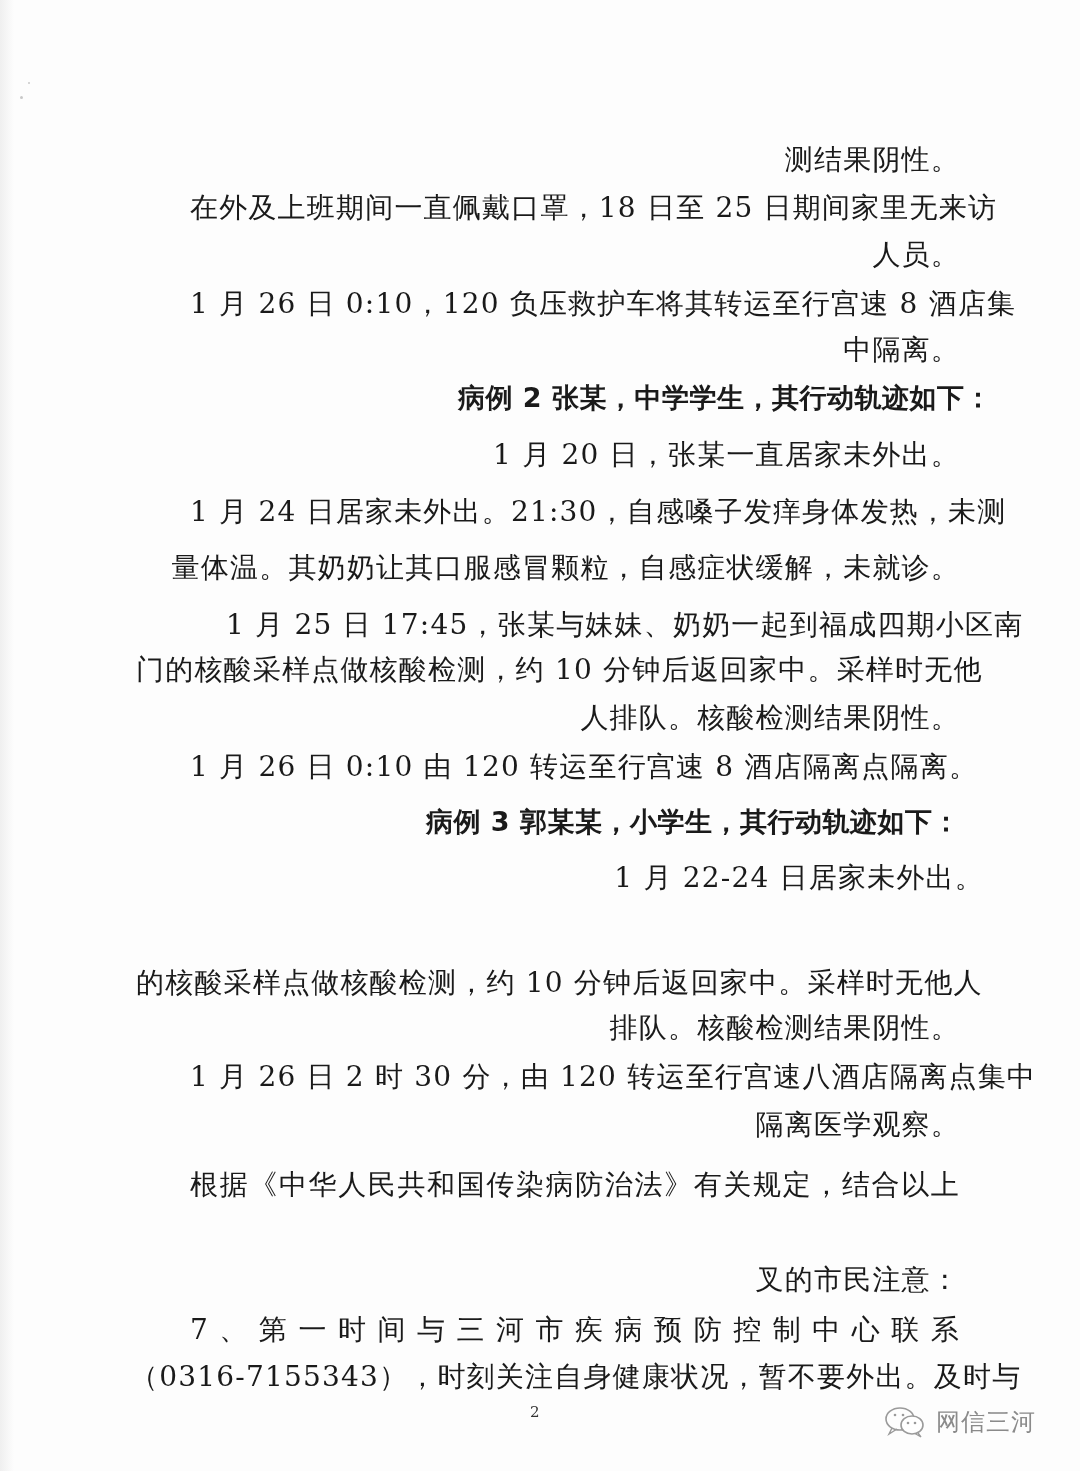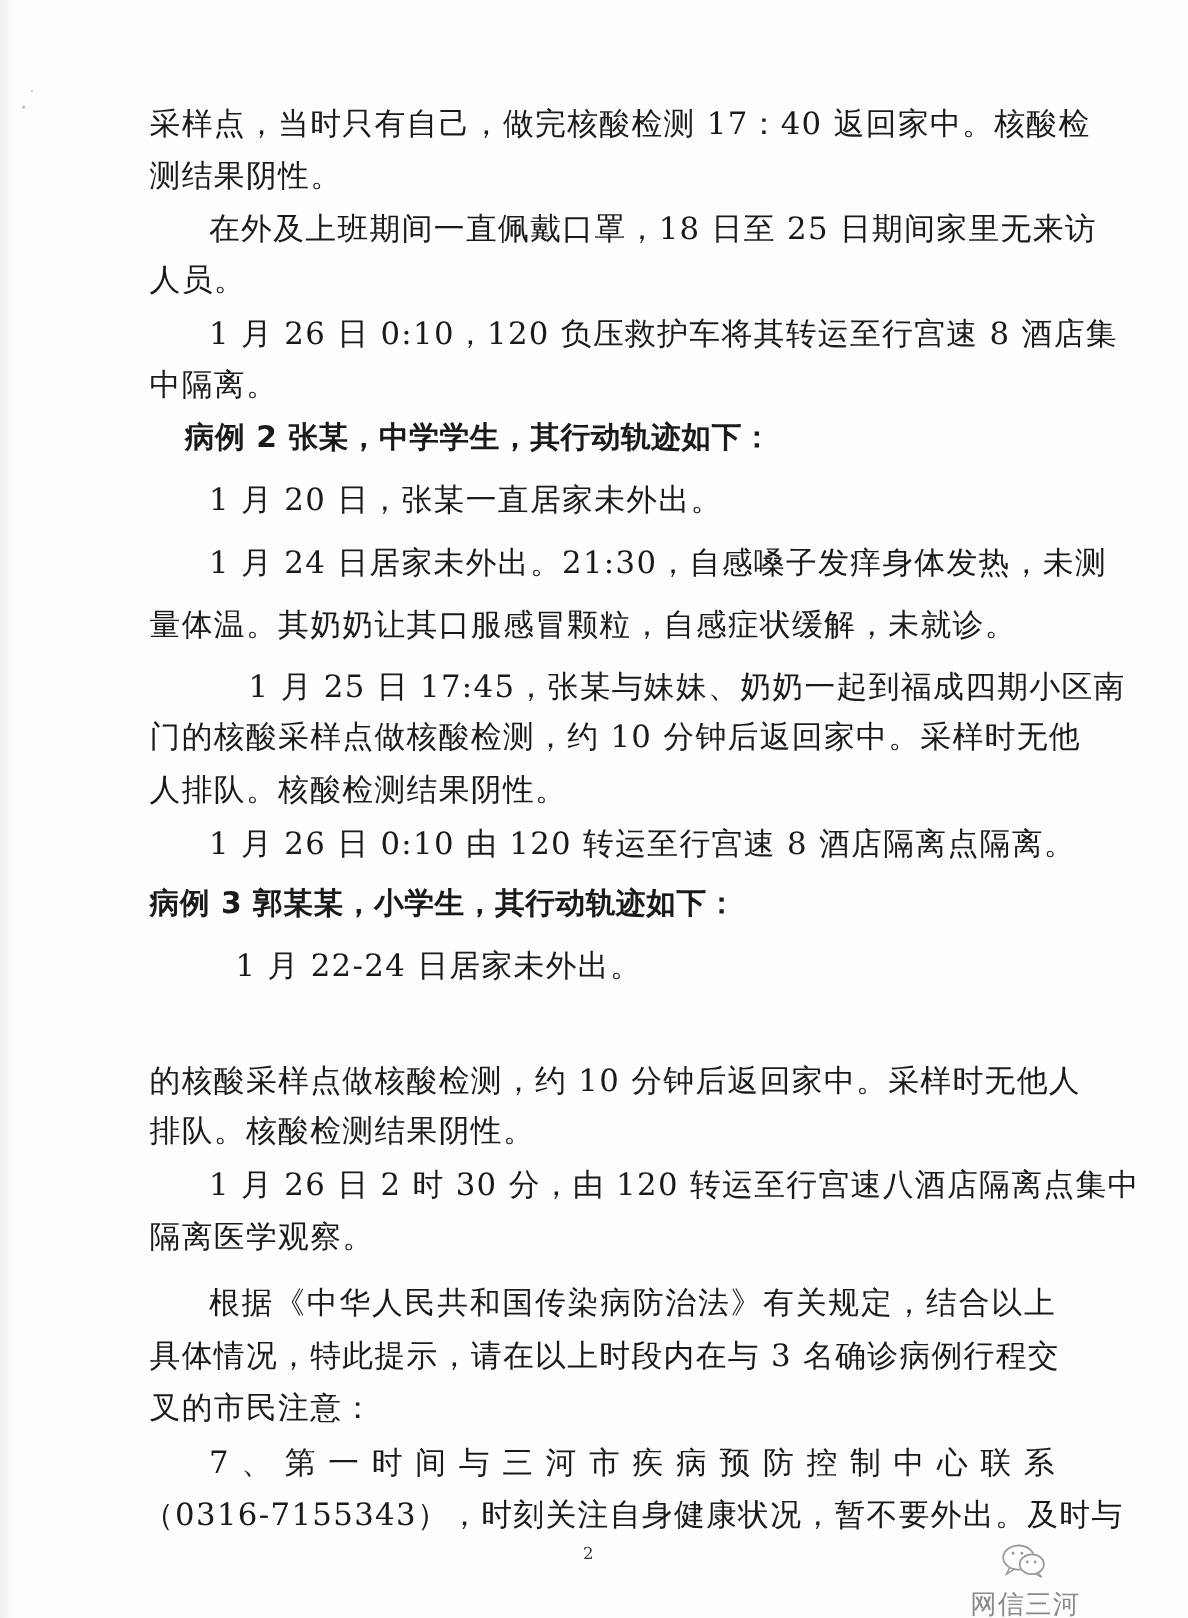--- a/index.html
+++ b/index.html
@@ -30,20 +30,21 @@
     }
     .line {
       position: absolute;
       left: 136px;
       width: 824px;
       height: 48px;
       font-size: 28px;
       line-height: 48px;
       white-space: nowrap;
       letter-spacing: 1.2px;
+      text-align: right;
     }
     .line.indent { left: 190px; width: 770px; }
     .line.bold {
       font-family: "DejaVu Sans", "Liberation Sans", sans-serif;
       font-weight: bold;
       font-size: 27px;
       letter-spacing: 0.5px;
     }
     .line.justify {
       text-align: justify;
@@ -63,60 +64,57 @@
       left: 882px;
       top: 1402px;
       height: 40px;
       display: flex;
       align-items: center;
       gap: 6px;
       color: #8a8a8a;
       font-family: "DejaVu Sans", sans-serif;
       font-size: 24px;
       letter-spacing: 1px;
-      flex-direction: column;
     }
     .watermark svg { display: block; }
     .speck {
       position: absolute;
       width: 3px; height: 3px;
       background: #c8c8c8;
       border-radius: 50%;
     }
   </style>
 </head>
 <body>
 
 <div class="page">
   <div class="left-shadow"></div>
   <div class="speck" style="left:20px;top:96px;"></div>
   <div class="speck" style="left:28px;top:82px;width:2px;height:2px;"></div>
 
-  <div class="line justify" style="top:89px;">采样点，当时只有自己，做完核酸检测 17：40 返回家中。核酸检</div>
   <div class="line" style="top:136px;">测结果阴性。</div>
   <div class="line indent justify" style="top:184px;">在外及上班期间一直佩戴口罩，18 日至 25 日期间家里无来访</div>
   <div class="line" style="top:231px;">人员。</div>
   <div class="line indent justify" style="top:280px;">1 月 26 日 0:10，120 负压救护车将其转运至行宫速 8 酒店集</div>
   <div class="line" style="top:326px;">中隔离。</div>
   <div class="line bold" style="top:374px;margin-left:32px;">病例 2 张某，中学学生，其行动轨迹如下：</div>
   <div class="line indent" style="top:431px;">1 月 20 日，张某一直居家未外出。</div>
   <div class="line indent justify" style="top:488px;">1 月 24 日居家未外出。21:30，自感嗓子发痒身体发热，未测</div>
   <div class="line" style="top:544px;">量体温。其奶奶让其口服感冒颗粒，自感症状缓解，未就诊。</div>
   <div class="line indent justify" style="top:601px;margin-left:36px;">1 月 25 日 17:45，张某与妹妹、奶奶一起到福成四期小区南</div>
   <div class="line justify" style="top:646px;">门的核酸采样点做核酸检测，约 10 分钟后返回家中。采样时无他</div>
   <div class="line" style="top:694px;">人排队。核酸检测结果阴性。</div>
   <div class="line indent" style="top:743px;">1 月 26 日 0:10 由 120 转运至行宫速 8 酒店隔离点隔离。</div>
   <div class="line bold" style="top:798px;">病例 3 郭某某，小学生，其行动轨迹如下：</div>
   <div class="line indent" style="top:854px;margin-left:24px;">1 月 22-24 日居家未外出。</div>
   <div class="line justify" style="top:959px;">的核酸采样点做核酸检测，约 10 分钟后返回家中。采样时无他人</div>
   <div class="line" style="top:1004px;">排队。核酸检测结果阴性。</div>
   <div class="line indent justify" style="top:1053px;">1 月 26 日 2 时 30 分，由 120 转运至行宫速八酒店隔离点集中</div>
   <div class="line indent justify" style="top:1161px;">根据《中华人民共和国传染病防治法》有关规定，结合以上</div>
   <div class="line" style="top:1101px;">隔离医学观察。</div>
-  <div class="line justify" style="top:1209px;">具体情况，特此提示，请在以上时段内在与 3 名确诊病例行程交</div>
   <div class="line" style="top:1256px;">叉的市民注意：</div>
   <div class="line indent justify" style="top:1306px;">7、第一时间与三河市疾病预防控制中心联系</div>
   <div class="line justify" style="top:1353px;left:130px;width:830px;">（0316-7155343），时刻关注自身健康状况，暂不要外出。及时与</div>
 
   <div class="page-number">2</div>
 
   <div class="watermark">
     <span>
       <svg width="48" height="34" viewBox="0 0 48 34">
         <ellipse cx="18" cy="14" rx="14" ry="11" fill="none" stroke="#9a9a9a" stroke-width="1.6"></ellipse>

